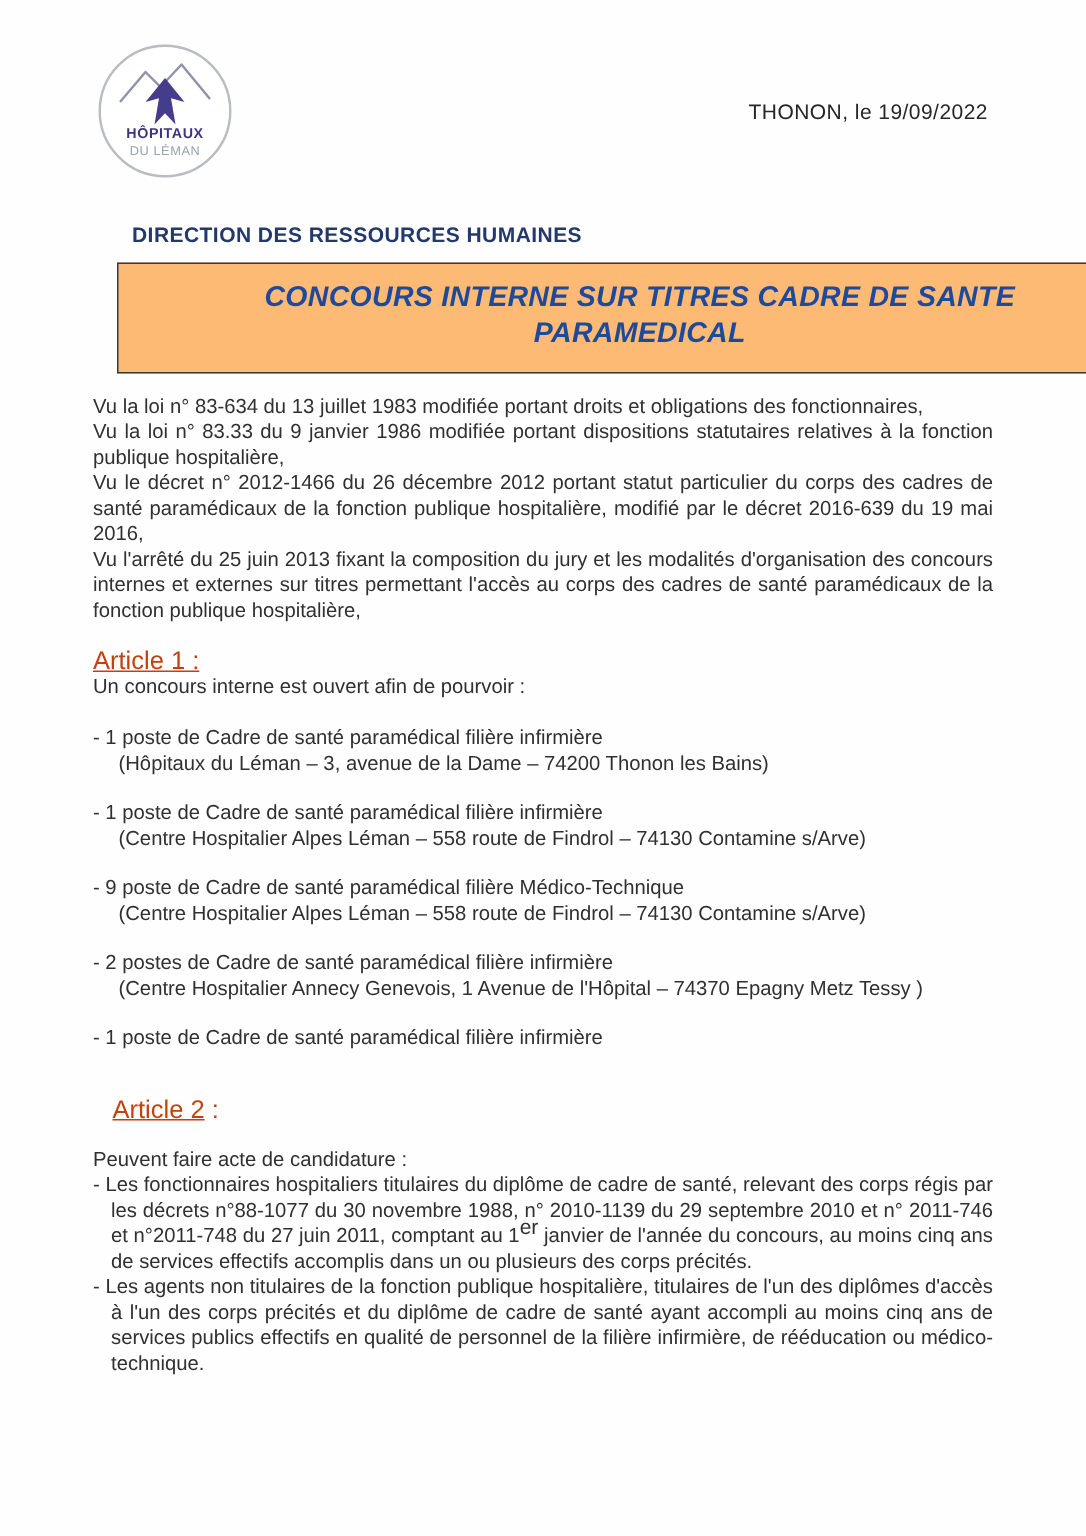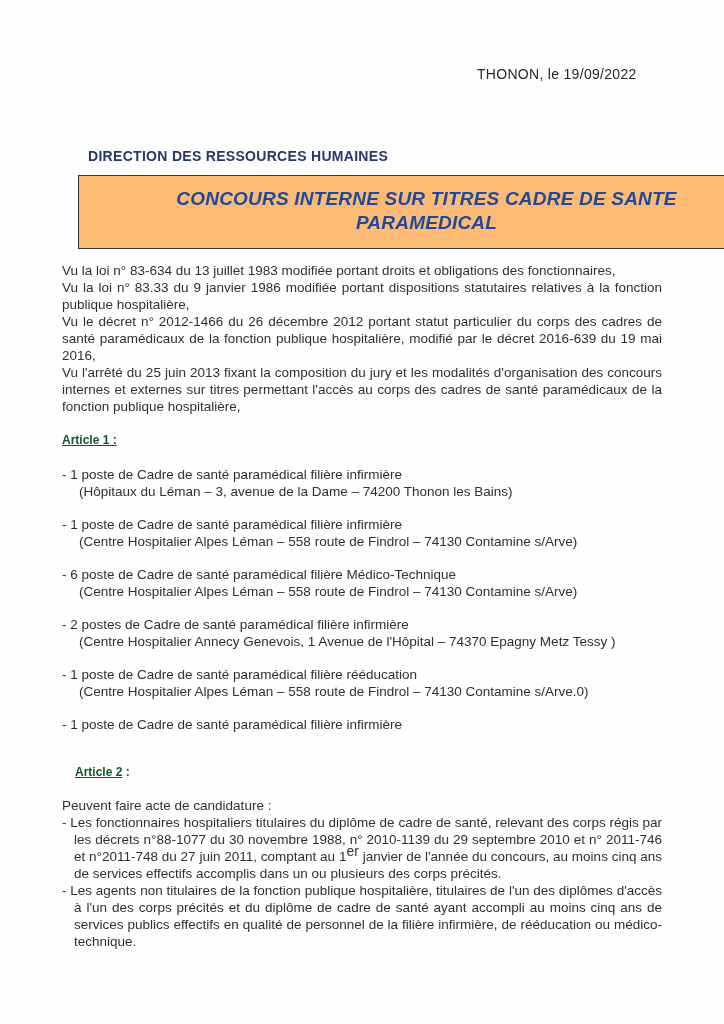--- a/index.html
+++ b/index.html
@@ -11,98 +11,104 @@
     background:#fefefe;
     font-family:"Liberation Sans","DejaVu Sans",sans-serif;
     color:#303030;
     font-size:13.5px;
     line-height:17px;
     overflow:hidden;
   }
   .header-row{position:relative;height:96px;}
   .logo{width:92px;margin-left:2px;}
   .date{
-    position:absolute;left:415px;top:38px;
+    position:absolute;left:437px;top:38px;
     font-size:14px;color:#262626;letter-spacing:0.3px;
   }
   .department{
     margin:24px 0 0 26px;
     font-weight:bold;color:#24396b;
     font-size:14px;letter-spacing:0.3px;
   }
   .title-box{
     margin:10px 0 0 16px;width:697px;box-sizing:border-box;
     border:1.5px solid #3a3a3a;
     padding:11px 30px 13px 30px;
     background:#fdba74;
   }
   .title{
     text-align:center;
     font-size:19px;font-weight:bold;font-style:italic;
     color:#1f4a9b;line-height:24px;letter-spacing:0.2px;
   }
   .preamble{margin-top:13px;}
   .preamble p{margin:0;text-align:justify;}
-  .article-heading{margin-top:17px;font-size:12px;color:#14532d;font-weight:bold;}
+  .article-heading{margin-top:17px;font-size:17px;color:#c2410c;}
   .article-heading .u{text-decoration:underline;}
   .intro{margin:0;}
   .posts{margin-top:17px;}
   .post{margin-bottom:16px;}
   .post .loc{padding-left:17px;}
   .article2-heading{margin:31px 0 0 13px;}
   .article2 .intro{margin-top:16px;}
   .cond{margin:0;text-align:justify;padding-left:12px;text-indent:-12px;}
   .cond sup{font-size:14px;line-height:0;}
   svg text{font-family:"Liberation Sans","DejaVu Sans",sans-serif;}
 </style>
 </head>
 <body>
 
 <div class="page">
 
   <div class="header-row">
+    <div class="logo">
+      <svg width="92" height="92" viewBox="0 0 92 92">
+        <circle cx="46" cy="46" r="43.5" fill="#ffffff" stroke="#b9bdc2" stroke-width="1.6"></circle>
+        <path d="M16 40 L33 20 L43 30 L57 15 L76 38" fill="none" stroke="#8d93a8" stroke-width="1.6" stroke-linejoin="round"></path>
+        <path d="M46 24 L59 40 L50 37.5 L53 55 L46 47.5 L39 55 L42 37.5 L33 40 Z" fill="#453c8c"></path>
+        <text x="46" y="64" text-anchor="middle" font-size="9.5" font-weight="bold" fill="#3d3580" letter-spacing="0.4">HÔPITAUX</text>
+        <text x="46" y="75" text-anchor="middle" font-size="8.5" fill="#9aa3ac" letter-spacing="0.4">DU LÉMAN</text>
+      </svg>
+    </div>
     <div class="date">THONON, le 19/09/2022</div>
   </div>
 
   <div class="department">DIRECTION DES RESSOURCES HUMAINES</div>
 
   <div class="title-box">
     <div class="title">CONCOURS INTERNE SUR TITRES CADRE DE SANTE PARAMEDICAL</div>
   </div>
 
   <div class="preamble">
     <p>Vu la loi n° 83-634 du 13 juillet 1983 modifiée portant droits et obligations des fonctionnaires,</p>
     <p>Vu la loi n° 83.33 du 9 janvier 1986 modifiée portant dispositions statutaires relatives à la fonction publique hospitalière,</p>
     <p>Vu le décret n° 2012-1466 du 26 décembre 2012 portant statut particulier du corps des cadres de santé paramédicaux de la fonction publique hospitalière, modifié par le décret 2016-639 du 19 mai 2016,</p>
     <p>Vu l'arrêté du 25 juin 2013 fixant la composition du jury et les modalités d'organisation des concours internes et externes sur titres permettant l'accès au corps des cadres de santé paramédicaux de la fonction publique hospitalière,</p>
   </div>
 
   <div class="article article1">
     <div class="article-heading"><span class="u">Article 1 :</span></div>
+    <p class="intro">Un concours interne est ouvert afin de pourvoir :</p>
 
     <div class="posts">
       <div class="post">
         <div>- 1 poste de Cadre de santé paramédical filière infirmière</div>
         <div class="loc">(Hôpitaux du Léman – 3, avenue de la Dame – 74200 Thonon les Bains)</div>
       </div>
       <div class="post">
         <div>- 1 poste de Cadre de santé paramédical filière infirmière</div>
         <div class="loc">(Centre Hospitalier Alpes Léman – 558 route de Findrol – 74130 Contamine s/Arve)</div>
       </div>
       <div class="post">
-        <div>- 6 poste de Cadre de santé paramédical filière Médico-Technique</div>
+        <div>- 9 poste de Cadre de santé paramédical filière Médico-Technique</div>
         <div class="loc">(Centre Hospitalier Alpes Léman – 558 route de Findrol – 74130 Contamine s/Arve)</div>
       </div>
       <div class="post">
         <div>- 2 postes de Cadre de santé paramédical filière infirmière</div>
         <div class="loc">(Centre Hospitalier Annecy Genevois, 1 Avenue de l'Hôpital – 74370 Epagny  Metz Tessy )</div>
-      </div>
-      <div class="post">
-        <div>- 1 poste de Cadre de santé paramédical filière rééducation</div>
-        <div class="loc">(Centre Hospitalier Alpes Léman – 558 route de Findrol – 74130 Contamine s/Arve.0)</div>
       </div>
       <div class="post">
         <div>- 1 poste de Cadre de santé paramédical filière infirmière</div>
       </div>
     </div>
   </div>
 
   <div class="article article2">
     <div class="article-heading article2-heading"><span class="u">Article 2</span><span> :</span></div>
     <p class="intro">Peuvent faire acte de candidature :</p>

